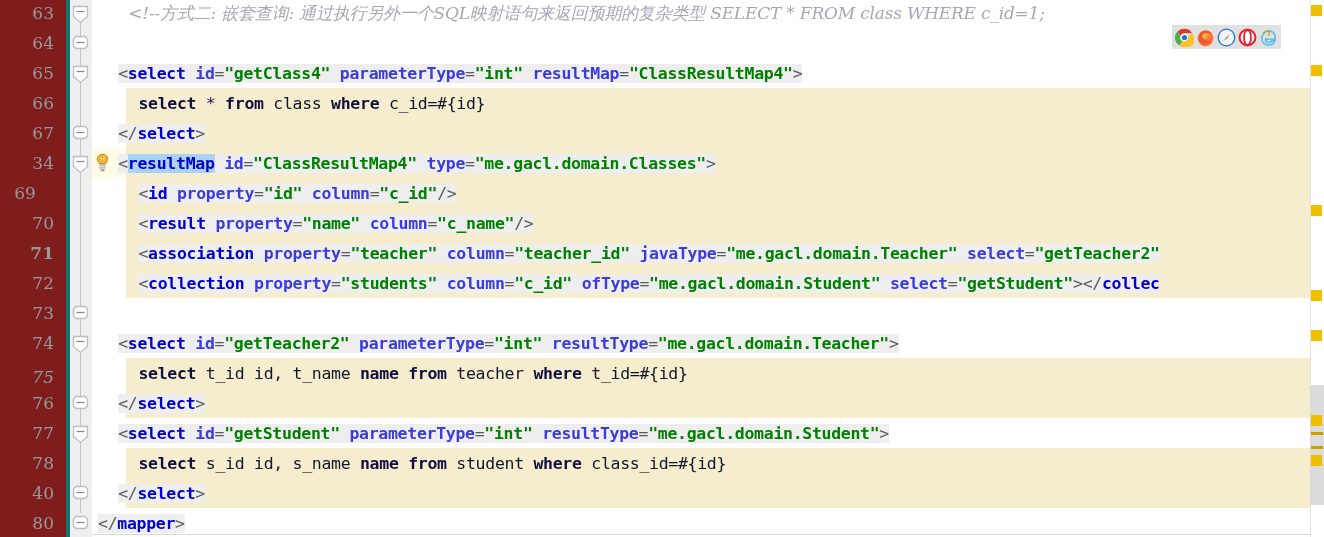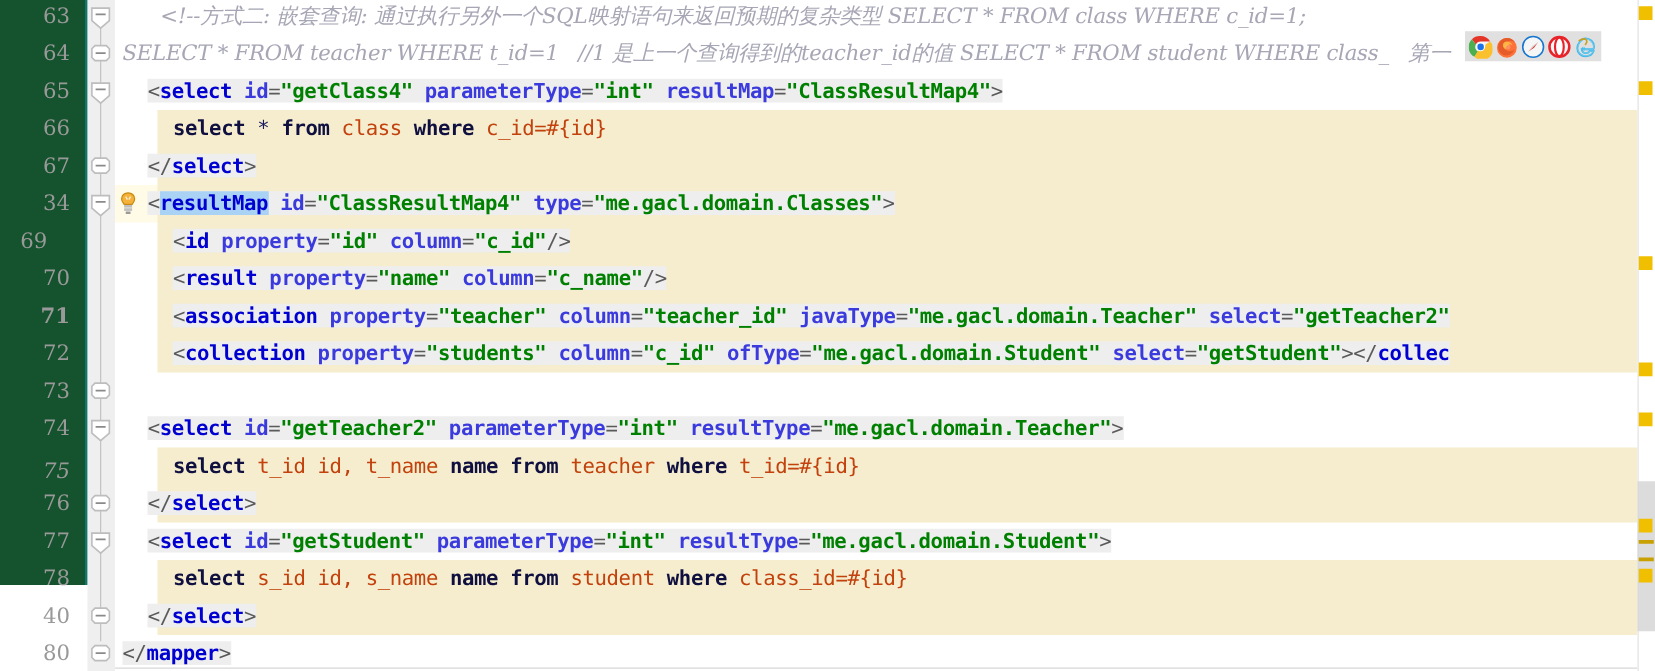--- a/index.html
+++ b/index.html
@@ -16,23 +16,23 @@
     width: 1324px;
     height: 537px;
     background: #ffffff;
     overflow: hidden;
   }
 
   
   .gutter {
     position: absolute;
     left: 0; top: 0;
-    width: 70px; height: 468px;
-    background: #14532d;
-    border-right: 2px solid #0f766e;
+    width: 70px; height: 537px;
+    background: #7f1d1d;
+    border-right: 4px solid #0f766e;
     z-index: 3;
   }
   .gutter-num {
     position: absolute;
     right: 12px;
     width: 58px;
     text-align: right;
     font-family: "DejaVu Serif", serif;
     font-size: 17px;
     color: #999999;
@@ -107,21 +107,21 @@
     letter-spacing: -0.2px;
   }
 
   
   .t-punct  { color: #5a5a5a; font-weight: normal; }
   .t-tag    { color: #0000d0; }
   .t-attr   { color: #3b3bdd; }
   .t-val    { color: #008000; }
   .t-sql    { color: #1a1a60; font-weight: normal; }
   .t-sqlkw  { color: #101040; font-weight: bold; }
-  .t-sqlid  { color: #c2410c; font-weight: normal; }
+  .t-sqlid  { color: #0f172a; font-weight: normal; }
   .sel      { background: #a9d2f5; }
 
   
   .bgcode { background: #eeeeee; }
 
   
   .scrollbar {
     position: absolute;
     right: 0; top: 0;
     width: 14px; height: 537px;
@@ -280,21 +280,20 @@
       </div>
     </div>
 
   <div class="codearea" id="codearea">
       <div class="linebg" style="top: 148px; width: 1232px; background: rgb(255, 251, 230);"></div>
       <div class="linebg" style="top: 88px; height: 60px; left: 34px; width: 1198px; background: rgb(245, 237, 205);"></div>
       <div class="linebg" style="top: 148px; height: 150px; left: 34px; width: 1198px; background: rgb(245, 237, 205);"></div>
       <div class="linebg" style="top: 358px; height: 60px; left: 34px; width: 1198px; background: rgb(245, 237, 205);"></div>
       <div class="linebg" style="top: 448px; height: 60px; left: 34px; width: 1198px; background: rgb(245, 237, 205);"></div>
       <div class="row" style="top: -2px; left: 36.3px;"><span class="cmt">&lt;!--方式二: 嵌套查询: 通过执行另外一个SQL映射语句来返回预期的复杂类型 SELECT * FROM class WHERE c_id=1;</span></div>
-      <div class="row" style="top: 28px; left: 6px;"><span class="cmt">SELECT * FROM teacher WHERE t_id=1   //1 是上一个查询得到的teacher_id的值 SELECT * FROM student WHERE class_   第一</span></div>
       <div class="row" style="top: 58px; left: 26.2px;"><span class="code bgcode"><span class="t-punct">&lt;</span><span class="t-tag">select</span><span class="t-punct"> </span><span class="t-attr">id</span><span class="t-punct">=</span><span class="t-val">"getClass4"</span><span class="t-punct"> </span><span class="t-attr">parameterType</span><span class="t-punct">=</span><span class="t-val">"int"</span><span class="t-punct"> </span><span class="t-attr">resultMap</span><span class="t-punct">=</span><span class="t-val">"ClassResultMap4"</span><span class="t-punct">&gt;</span></span></div>
       <div class="row" style="top: 88px; left: 46.4px;"><span class="code bgcode" style="background: transparent;"><span class="t-sqlkw">select</span><span class="t-sql"> * </span><span class="t-sqlkw">from</span><span class="t-sqlid"> class </span><span class="t-sqlkw">where</span><span class="t-sqlid"> c_id=#{id}</span></span></div>
       <div class="row" style="top: 118px; left: 26.2px;"><span class="code bgcode"><span class="t-punct">&lt;/</span><span class="t-tag">select</span><span class="t-punct">&gt;</span></span></div>
       <div class="row" style="top: 148px; left: 26.2px;"><span class="code bgcode"><span class="t-punct">&lt;</span><span class="t-tag sel">resultMap</span><span class="t-punct"> </span><span class="t-attr">id</span><span class="t-punct">=</span><span class="t-val">"ClassResultMap4"</span><span class="t-punct"> </span><span class="t-attr">type</span><span class="t-punct">=</span><span class="t-val">"me.gacl.domain.Classes"</span><span class="t-punct">&gt;</span></span></div>
       <div class="row" style="top: 178px; left: 46.4px;"><span class="code bgcode"><span class="t-punct">&lt;</span><span class="t-tag">id</span><span class="t-punct"> </span><span class="t-attr">property</span><span class="t-punct">=</span><span class="t-val">"id"</span><span class="t-punct"> </span><span class="t-attr">column</span><span class="t-punct">=</span><span class="t-val">"c_id"</span><span class="t-punct">/&gt;</span></span></div>
       <div class="row" style="top: 208px; left: 46.4px;"><span class="code bgcode"><span class="t-punct">&lt;</span><span class="t-tag">result</span><span class="t-punct"> </span><span class="t-attr">property</span><span class="t-punct">=</span><span class="t-val">"name"</span><span class="t-punct"> </span><span class="t-attr">column</span><span class="t-punct">=</span><span class="t-val">"c_name"</span><span class="t-punct">/&gt;</span></span></div>
       <div class="row" style="top: 238px; left: 46.4px;"><span class="code bgcode"><span class="t-punct">&lt;</span><span class="t-tag">association</span><span class="t-punct"> </span><span class="t-attr">property</span><span class="t-punct">=</span><span class="t-val">"teacher"</span><span class="t-punct"> </span><span class="t-attr">column</span><span class="t-punct">=</span><span class="t-val">"teacher_id"</span><span class="t-punct"> </span><span class="t-attr">javaType</span><span class="t-punct">=</span><span class="t-val">"me.gacl.domain.Teacher"</span><span class="t-punct"> </span><span class="t-attr">select</span><span class="t-punct">=</span><span class="t-val">"getTeacher2"</span></span></div>
       <div class="row" style="top: 268px; left: 46.4px;"><span class="code bgcode"><span class="t-punct">&lt;</span><span class="t-tag">collection</span><span class="t-punct"> </span><span class="t-attr">property</span><span class="t-punct">=</span><span class="t-val">"students"</span><span class="t-punct"> </span><span class="t-attr">column</span><span class="t-punct">=</span><span class="t-val">"c_id"</span><span class="t-punct"> </span><span class="t-attr">ofType</span><span class="t-punct">=</span><span class="t-val">"me.gacl.domain.Student"</span><span class="t-punct"> </span><span class="t-attr">select</span><span class="t-punct">=</span><span class="t-val">"getStudent"</span><span class="t-punct">&gt;&lt;/</span><span class="t-tag">collec</span></span></div>
       <div class="row" style="top: 328px; left: 26.2px;"><span class="code bgcode"><span class="t-punct">&lt;</span><span class="t-tag">select</span><span class="t-punct"> </span><span class="t-attr">id</span><span class="t-punct">=</span><span class="t-val">"getTeacher2"</span><span class="t-punct"> </span><span class="t-attr">parameterType</span><span class="t-punct">=</span><span class="t-val">"int"</span><span class="t-punct"> </span><span class="t-attr">resultType</span><span class="t-punct">=</span><span class="t-val">"me.gacl.domain.Teacher"</span><span class="t-punct">&gt;</span></span></div>
       <div class="row" style="top: 358px; left: 46.4px;"><span class="code bgcode" style="background: transparent;"><span class="t-sqlkw">select</span><span class="t-sqlid"> t_id id, t_name </span><span class="t-sqlkw">name</span><span class="t-sql"> </span><span class="t-sqlkw">from</span><span class="t-sqlid"> teacher </span><span class="t-sqlkw">where</span><span class="t-sqlid"> t_id=#{id}</span></span></div>

